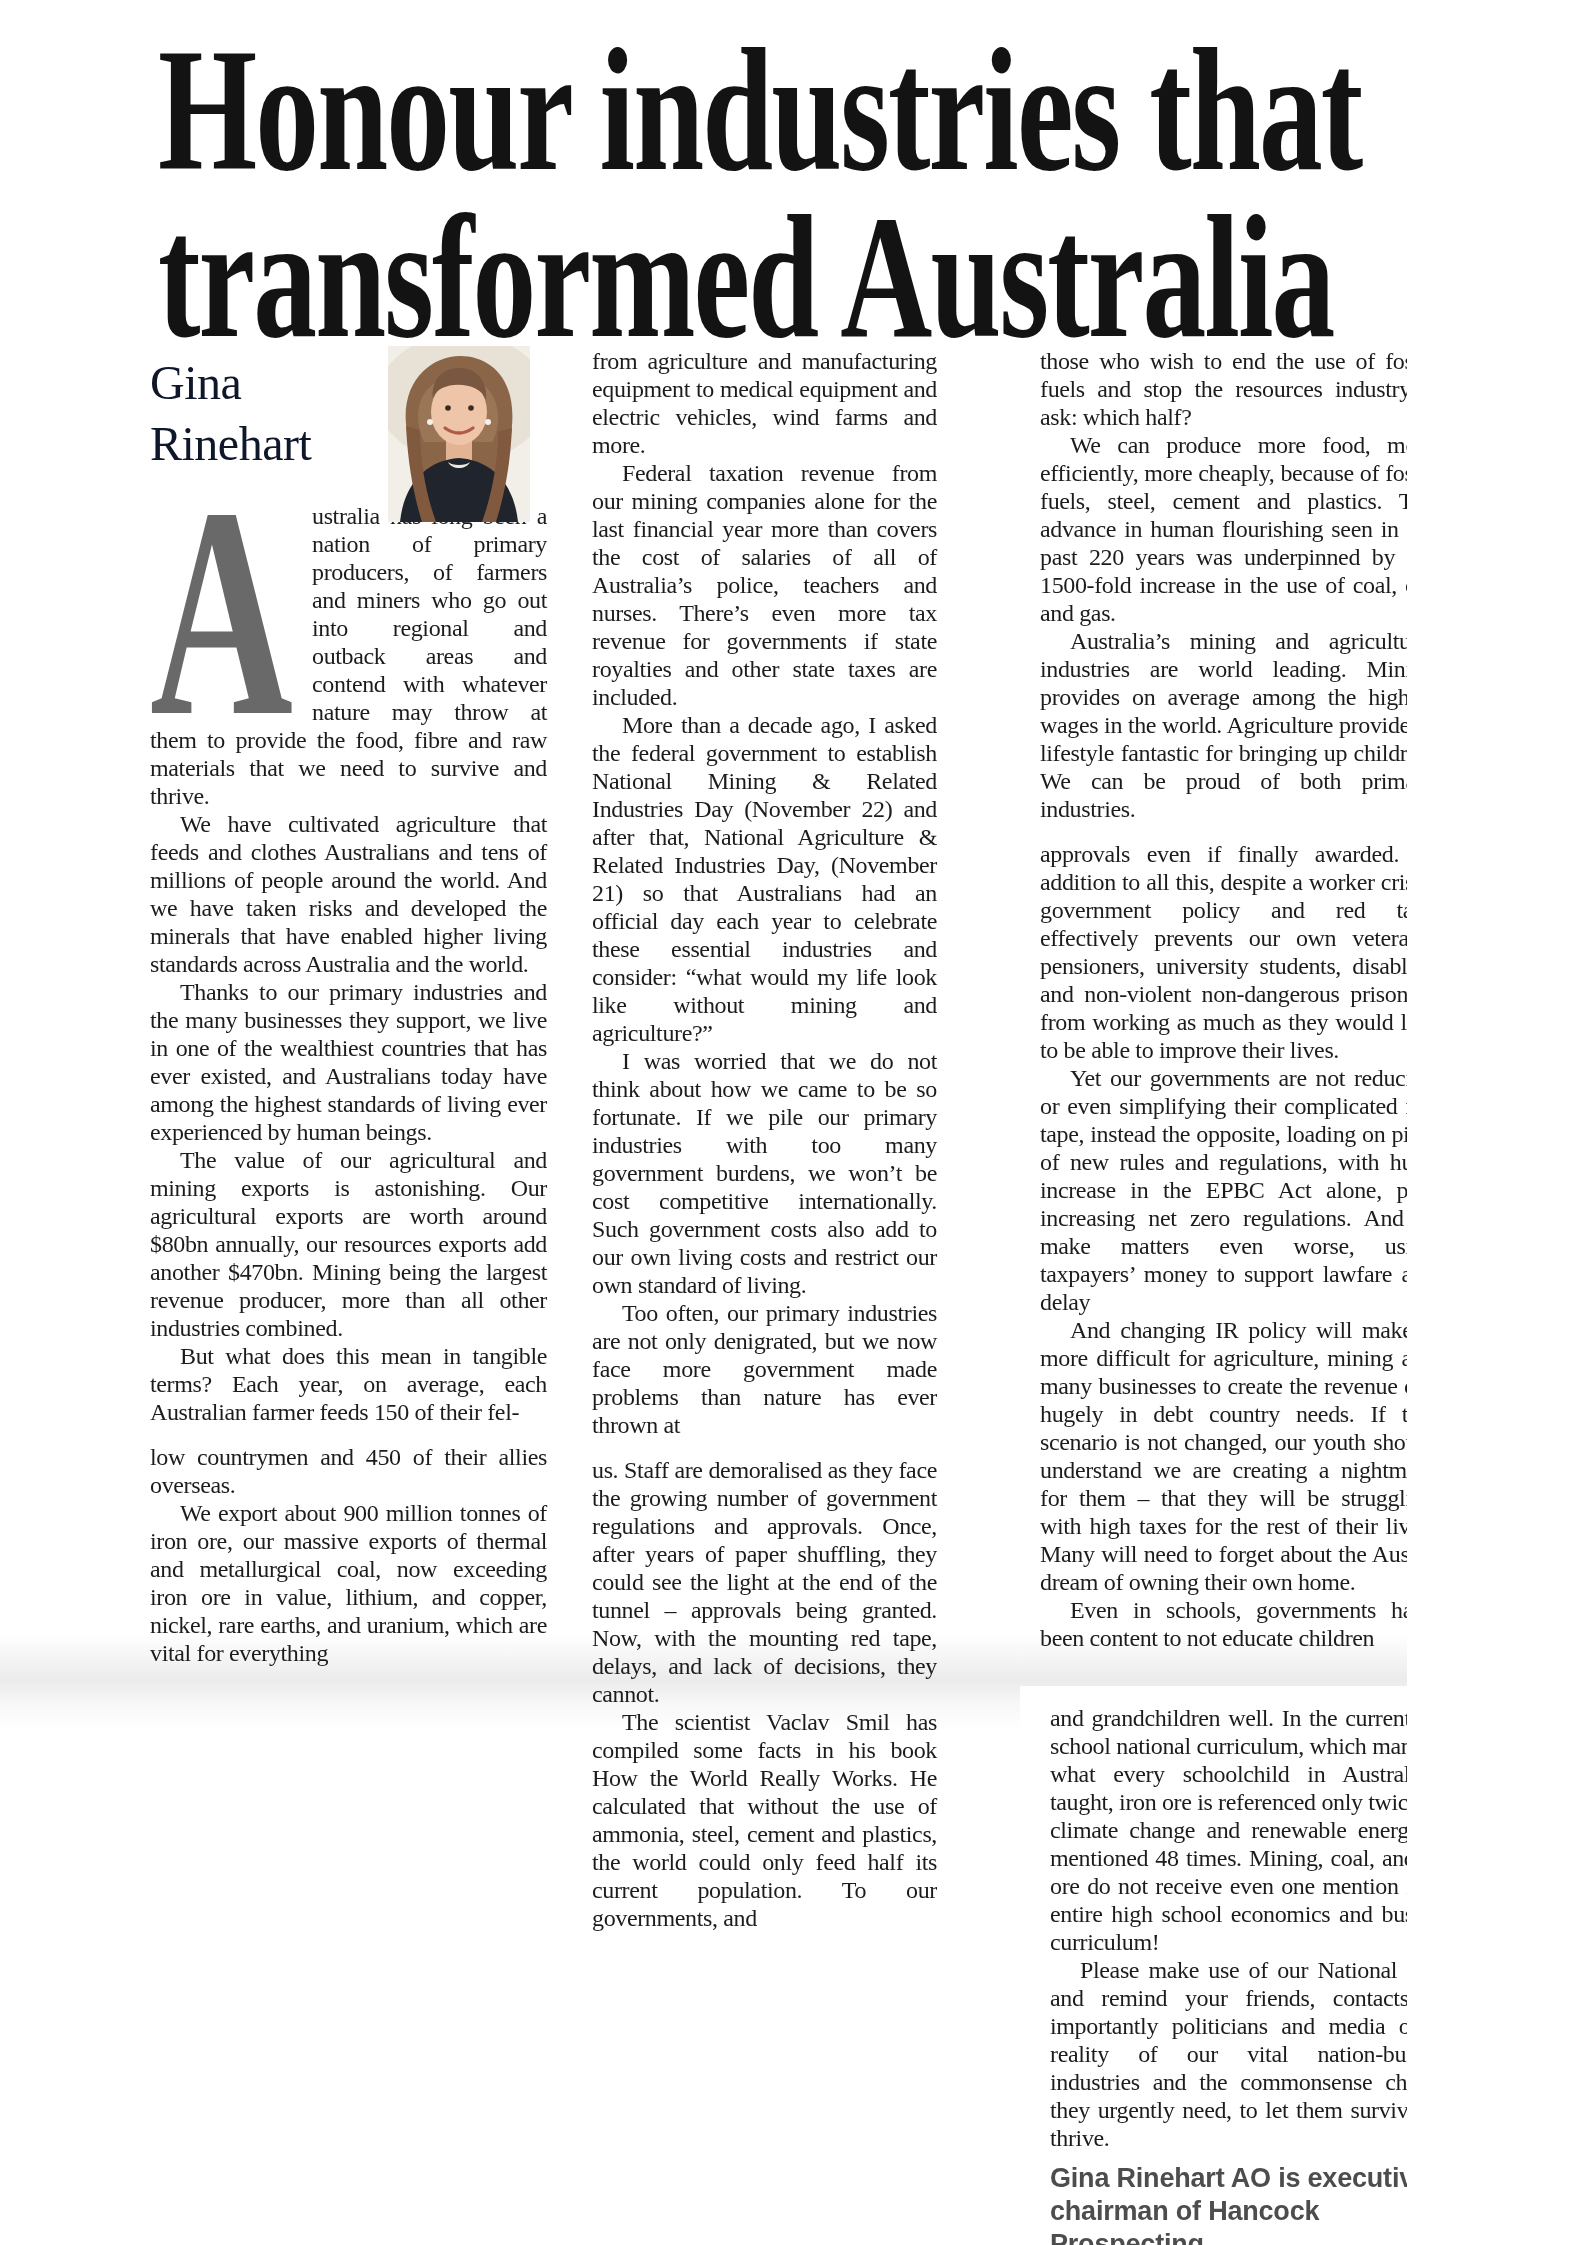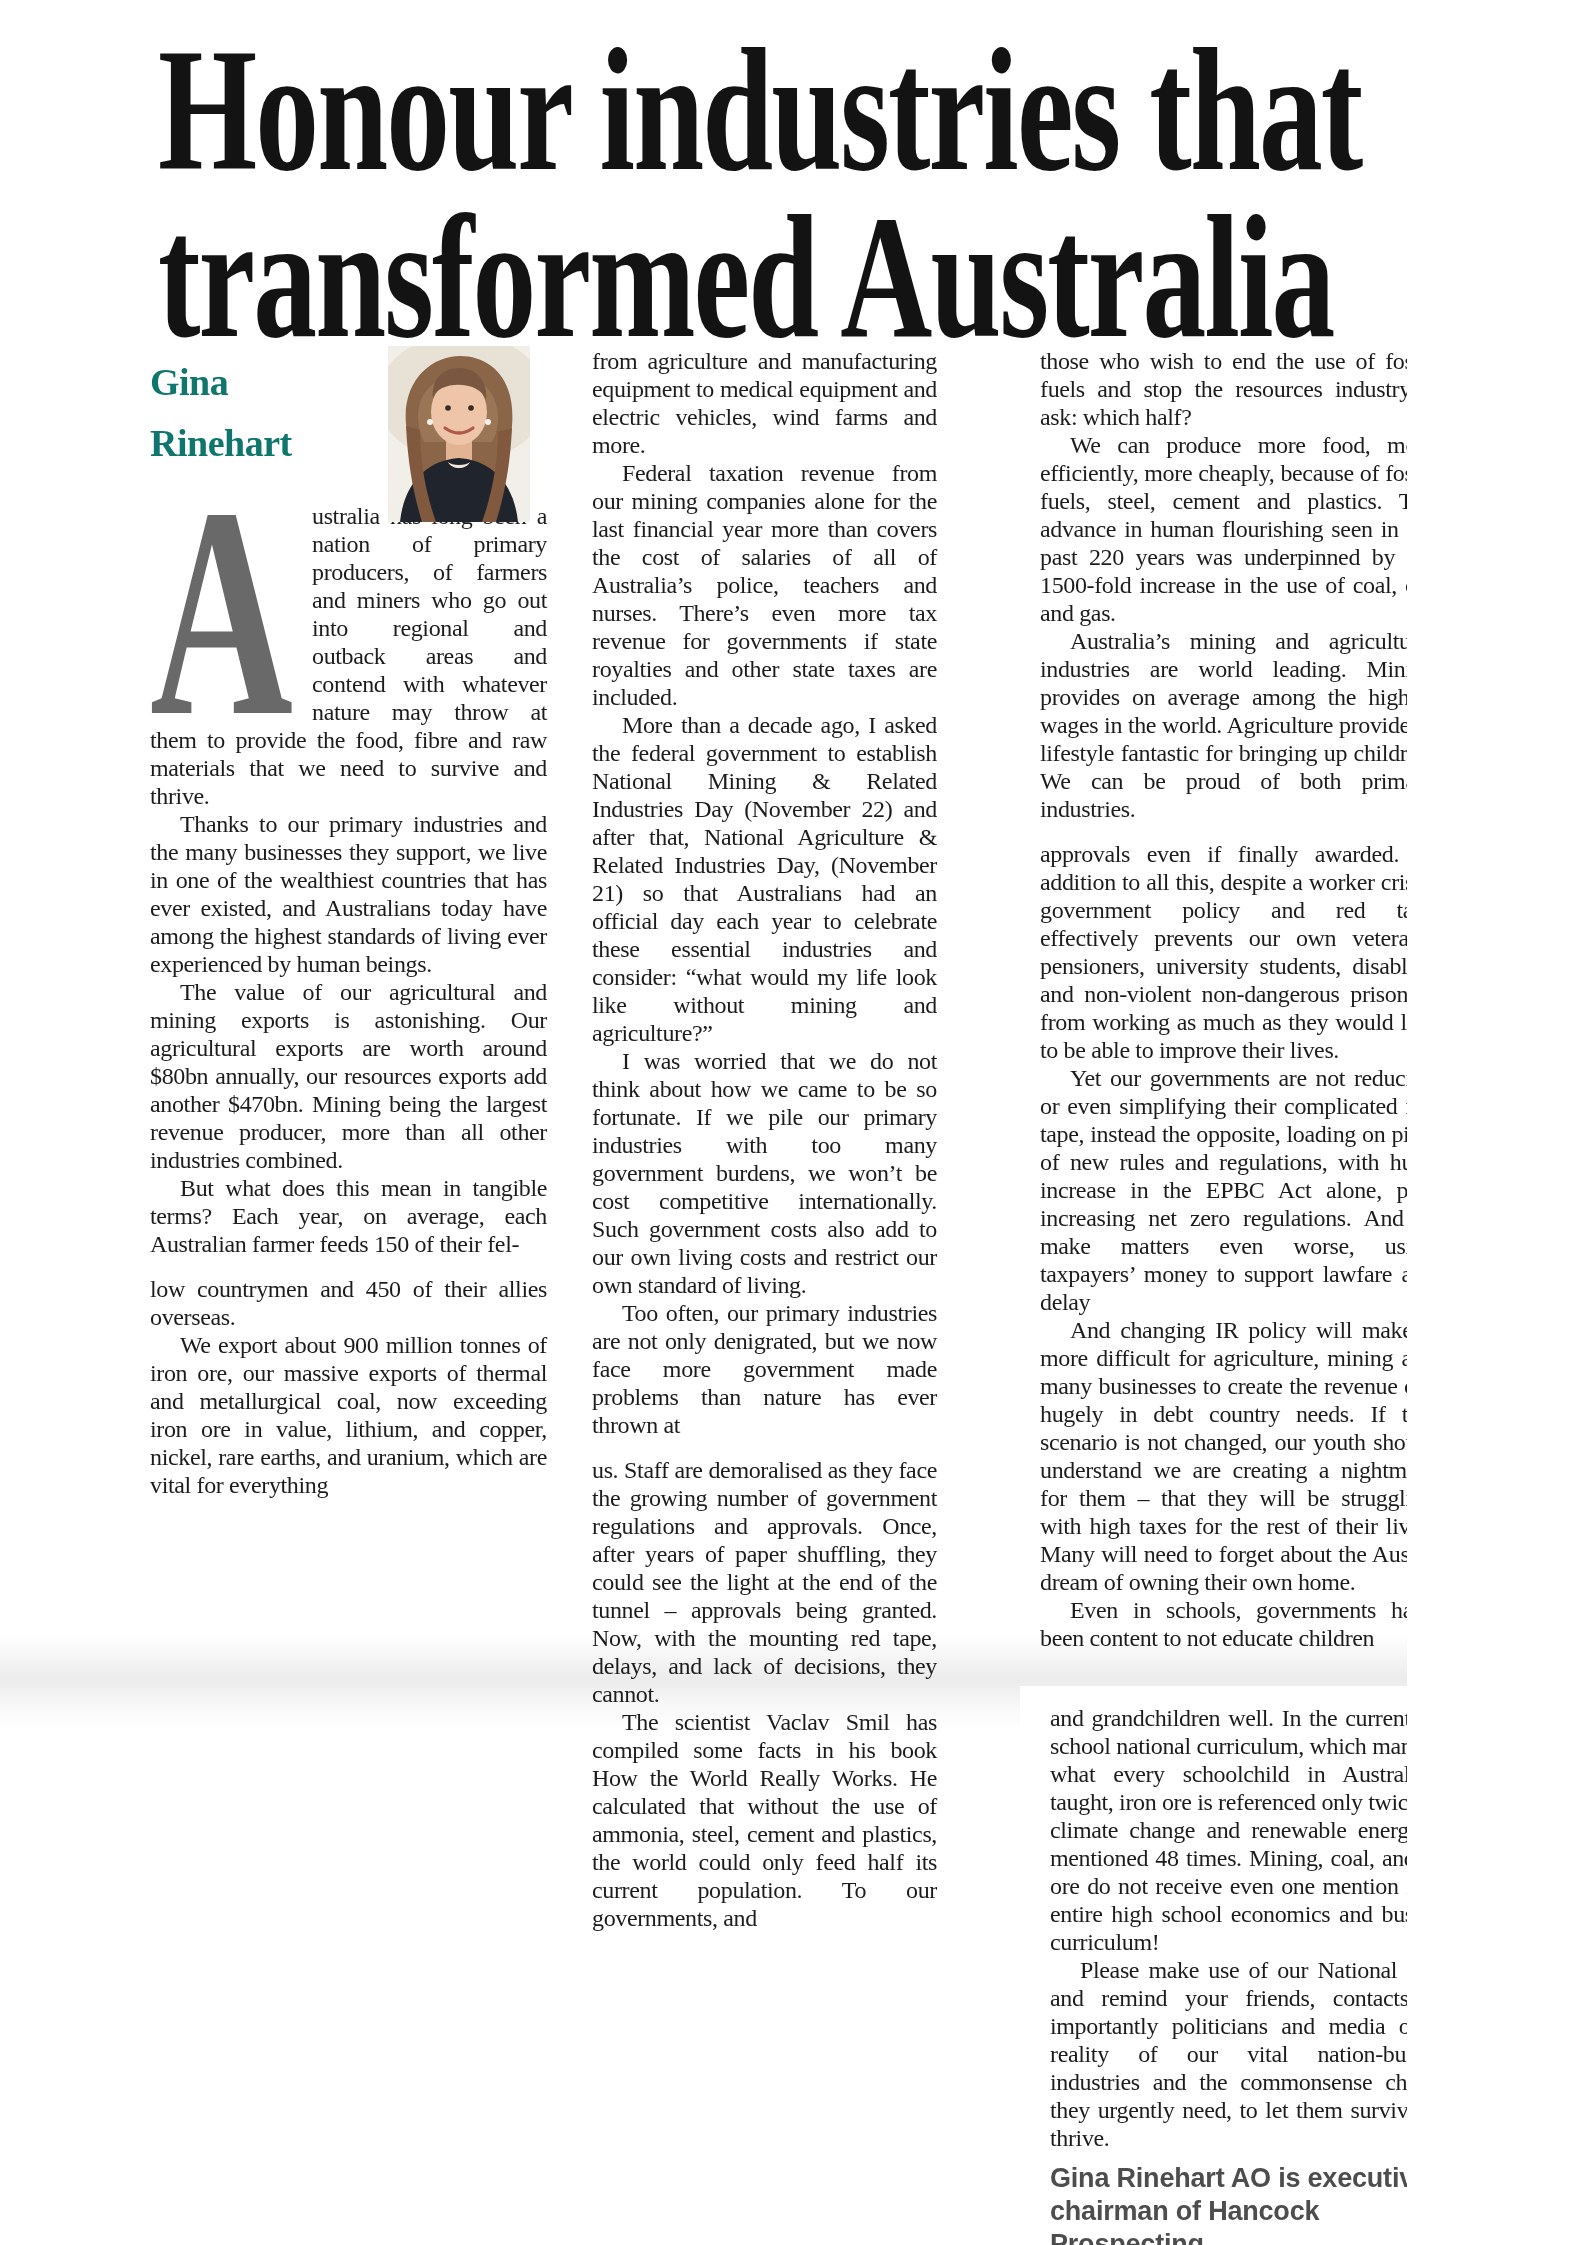--- a/index.html
+++ b/index.html
@@ -13,21 +13,21 @@
     z-index:0;
   }
   .headline{
     position:absolute;left:158px;top:26px;margin:0;z-index:2;
     font-weight:bold;color:#131313;font-size:176px;line-height:167px;
     letter-spacing:-0.015em;white-space:nowrap;
   }
   .hl-line{transform:scaleX(0.725);transform-origin:left center;}
   .byline{
     position:absolute;left:150px;top:352px;z-index:2;
-    font-weight:bold;color:#0f766e;font-size:38px;line-height:61px;letter-spacing:-0.5px;
+    font-weight:normal;color:#0f172a;font-size:48px;line-height:61px;letter-spacing:-0.5px;
   }
   .photo{
     position:absolute;left:388px;top:346px;width:142px;height:176px;z-index:2;overflow:hidden;
   }
   .photo svg{display:block;width:100%;height:100%;}
   .col{position:absolute;z-index:1;}
   .col1{left:150px;top:502px;width:397px;}
   .col2{left:592px;top:347px;width:345px;}
   .col3{left:1040px;top:347px;width:395px;}
   .col4{
@@ -87,20 +87,21 @@
       <path d="M60,116 C64,124 78,124 82,116 C78,120 64,120 60,116 Z" fill="#f0e8e0"></path>
       <path d="M18,80 C20,120 26,150 34,176 L48,176 C38,148 32,116 32,84 Z" fill="#80593e"></path>
       <path d="M124,82 C122,122 116,150 108,176 L94,176 C104,148 110,116 110,86 Z" fill="#80593e"></path>
     </svg>
   </div>
 
   <div class="col col1">
     <p class="body-p">
       <span class="dropcap"><span>A</span></span><span>ustralia has long been a nation of primary producers, of farmers and miners who go out into regional and outback areas and contend with whatever nature may throw at them to provide the food, fibre and raw materials that we need to survive and thrive.</span>
     </p>
+    <p class="body-p indent">We have cultivated agriculture that feeds and clothes Australians and tens of millions of people around the world. And we have taken risks and developed the minerals that have enabled higher living standards across Australia and the world.</p>
     <p class="body-p indent">Thanks to our primary industries and the many businesses they support, we live in one of the wealthiest countries that has ever existed, and Australians today have among the highest standards of living ever experienced by human beings.</p>
     <p class="body-p indent">The value of our agricultural and mining exports is astonishing. Our agricultural exports are worth around $80bn annually, our resources exports add another $470bn. Mining being the largest revenue producer, more than all other industries combined.</p>
     <p class="body-p indent">But what does this mean in tangible terms? Each year, on average, each Australian farmer feeds 150 of their fel-</p>
     <p class="body-p par-gap">low countrymen and 450 of their allies overseas.</p>
     <p class="body-p indent">We export about 900 million tonnes of iron ore, our massive exports of thermal and metallurgical coal, now exceeding iron ore in value, lithium, and copper, nickel, rare earths, and uranium, which are vital for everything</p>
   </div>
 
   <div class="col col2">
     <p class="body-p">from agriculture and manufacturing equipment to medical equipment and electric vehicles, wind farms and more.</p>
     <p class="body-p indent">Federal taxation revenue from our mining companies alone for the last financial year more than covers the cost of salaries of all of Australia’s police, teachers and nurses. There’s even more tax revenue for governments if state royalties and other state taxes are included.</p>

